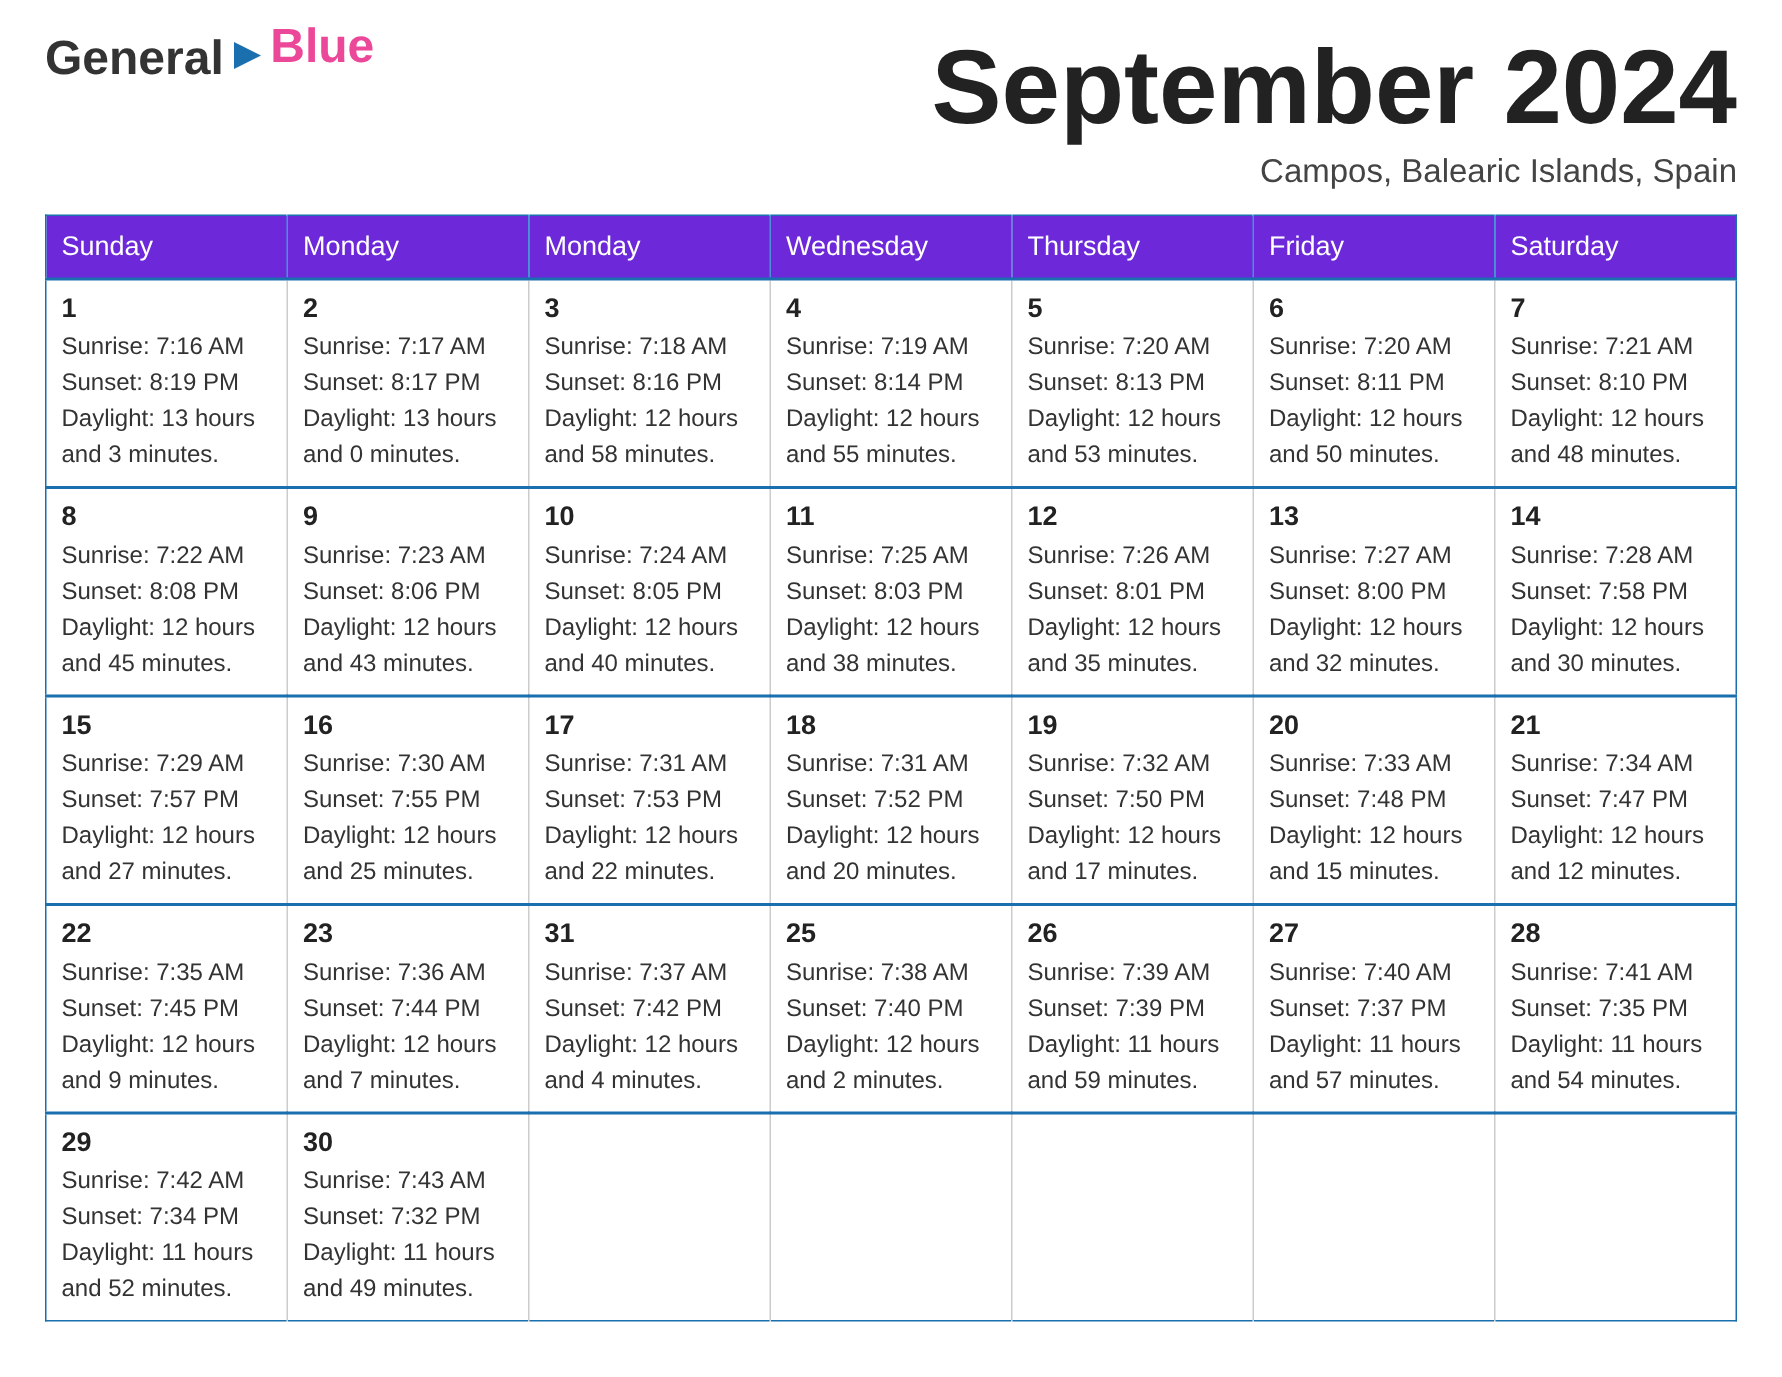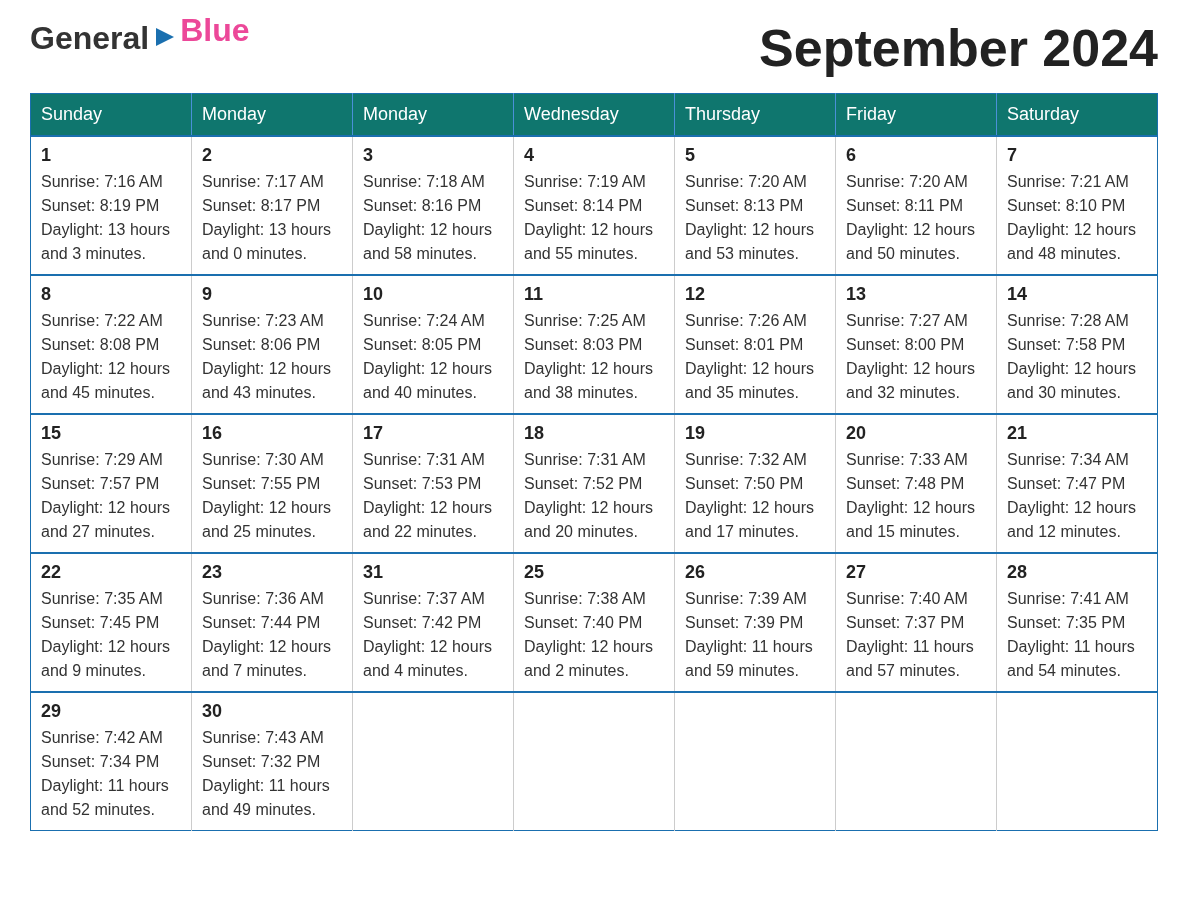--- a/index.html
+++ b/index.html
@@ -18,37 +18,37 @@
     }
     .logo {
       display: flex;
       flex-direction: row;
       align-items: flex-start;
     }
     .title-block {
       text-align: right;
     }
     .month-title {
-      font-size: 52px;
+      font-size: 70px;
       font-weight: bold;
       color: #222;
       line-height: 1.1;
     }
     .location {
       font-size: 22px;
       color: #444;
       margin-top: 4px;
     }
     table {
       width: 100%;
       border-collapse: collapse;
       border: 1px solid #1a6faf;
     }
     thead tr {
-      background-color: #0f766e;
+      background-color: #6d28d9;
     }
     thead th {
       color: #fff;
       padding: 10px 10px;
       font-size: 18px;
       font-weight: normal;
       text-align: left;
       border-right: 1px solid #4a90d9;
     }
     thead th:last-child {
@@ -91,20 +91,21 @@
     <div style="display:flex; align-items:center;">
       <span style="font-size:32px; font-weight:bold; color:#333;">General</span>
       <svg width="26" height="26" viewBox="0 0 26 26" style="margin-left:3px; margin-bottom:4px;">
         <polygon points="4,4 22,13 4,22" fill="#1a6faf"></polygon>
       </svg>
     </div>
     <div style="font-size:32px; font-weight:bold; color:#ec4899; margin-top:-8px; margin-left:2px;">Blue</div>
   </div>
   <div class="title-block">
     <div class="month-title">September 2024</div>
+    <div class="location">Campos, Balearic Islands, Spain</div>
   </div>
 </div>
 
 <table>
   <thead>
     <tr>
       <th>Sunday</th>
       <th>Monday</th>
       <th>Monday</th>
       <th>Wednesday</th>

